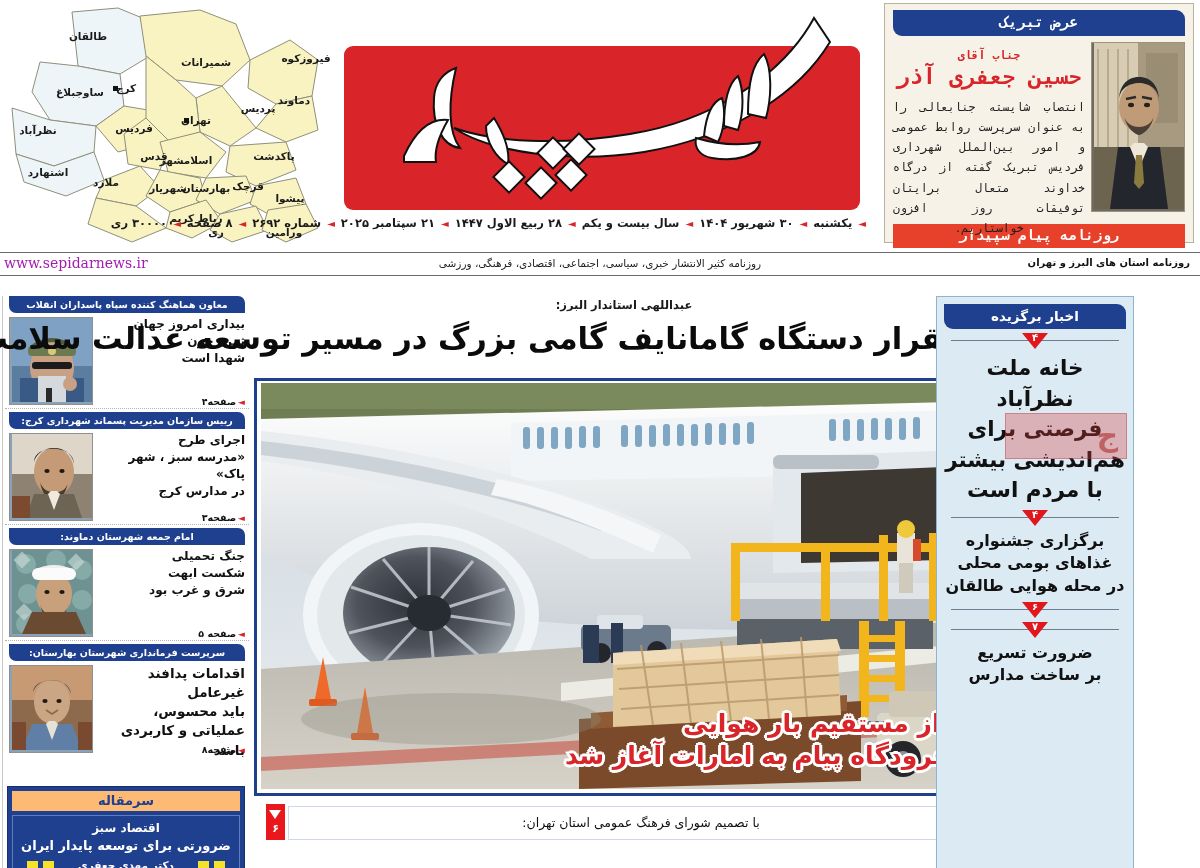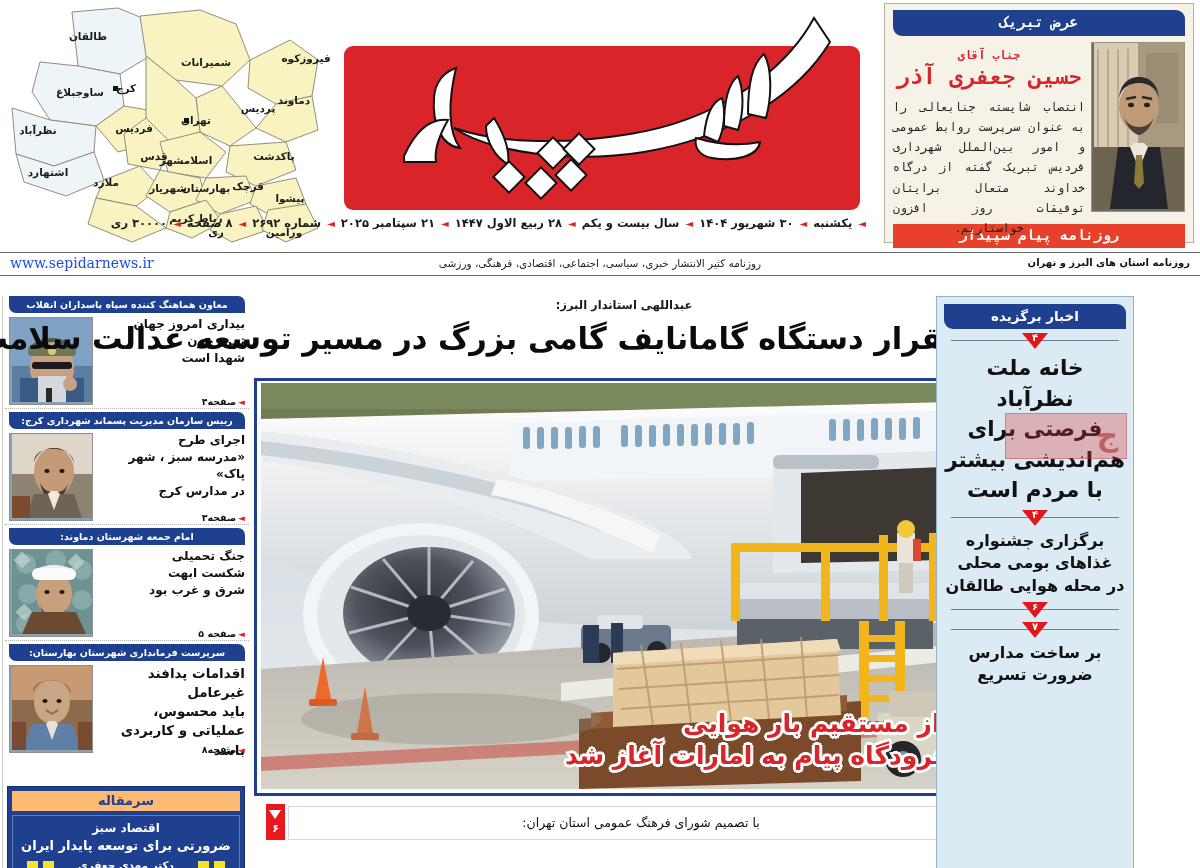--- a/index.html
+++ b/index.html
@@ -46,22 +46,22 @@
   .c-name{font-size:22px;font-weight:bold;color:#d9252a;margin-top:2px;letter-spacing:-.3px;}
   .c-para{font-size:11.5px;line-height:1.75;color:#1d1d1d;margin-top:7px;text-align:justify;
     text-align-last:center;direction:rtl;}
   .congrats-foot{margin:6px 8px 0 8px;height:24px;background:#e8412b;
     color:#fff;font-size:14px;font-weight:bold;text-align:center;line-height:24px;}
 
   
   .infostrip{position:absolute;left:0;top:252px;width:1200px;height:22px;
     border-top:1px solid #6a6a6a;border-bottom:1px solid #6a6a6a;
     background:rgba(255,255,255,.0);}
-  .infostrip .site{position:absolute;left:10px;top:2px;font-size:14px;
-    font-family:"DejaVu Serif","Liberation Serif",serif;color:#1d4ed8;direction:ltr;}
+  .infostrip .site{position:absolute;left:4px;top:2px;font-size:14px;
+    font-family:"DejaVu Serif","Liberation Serif",serif;color:#a21caf;direction:ltr;}
   .infostrip .center{position:absolute;left:0;right:0;top:4px;text-align:center;
     font-size:10.5px;color:#222;direction:rtl;}
   .infostrip .right{position:absolute;right:10px;top:4px;font-size:10px;
     font-weight:bold;color:#111;direction:rtl;}
 
   
   .cols{position:absolute;left:0;top:296px;width:1136px;height:586px;}
 
   
   .leftcol{position:absolute;left:2px;top:0;width:246px;height:586px;
@@ -675,22 +675,22 @@
         </div>
       </div>
 
       <div class="rc-item">
         <div class="rc-rule">
           <div class="ln"></div>
           <div class="badge"></div>
           <div class="bnum">۷</div>
         </div>
         <div class="rc-title">
+          <div>ضرورت تسریع</div>
           <div>بر ساخت مدارس</div>
-          <div>ضرورت تسریع</div>
         </div>
       </div>
 
       <div class="watermark">
         <div class="wm-char">ج</div>
       </div>
     </div>
 
   </div>
 </div>

